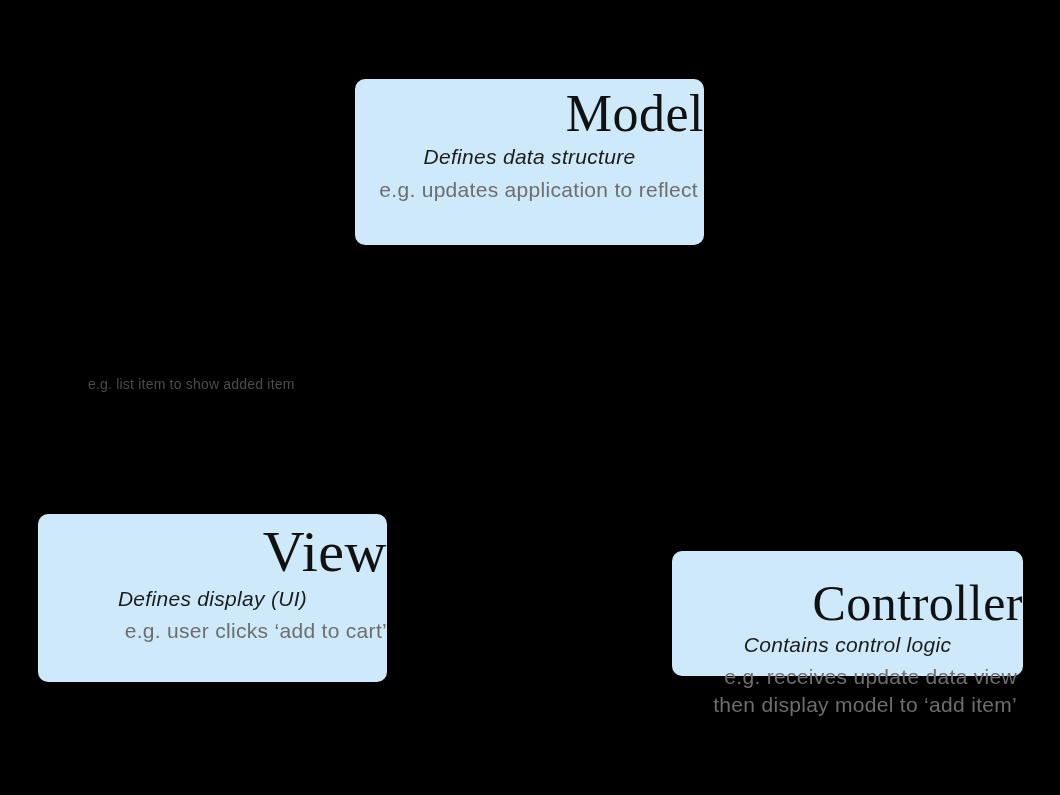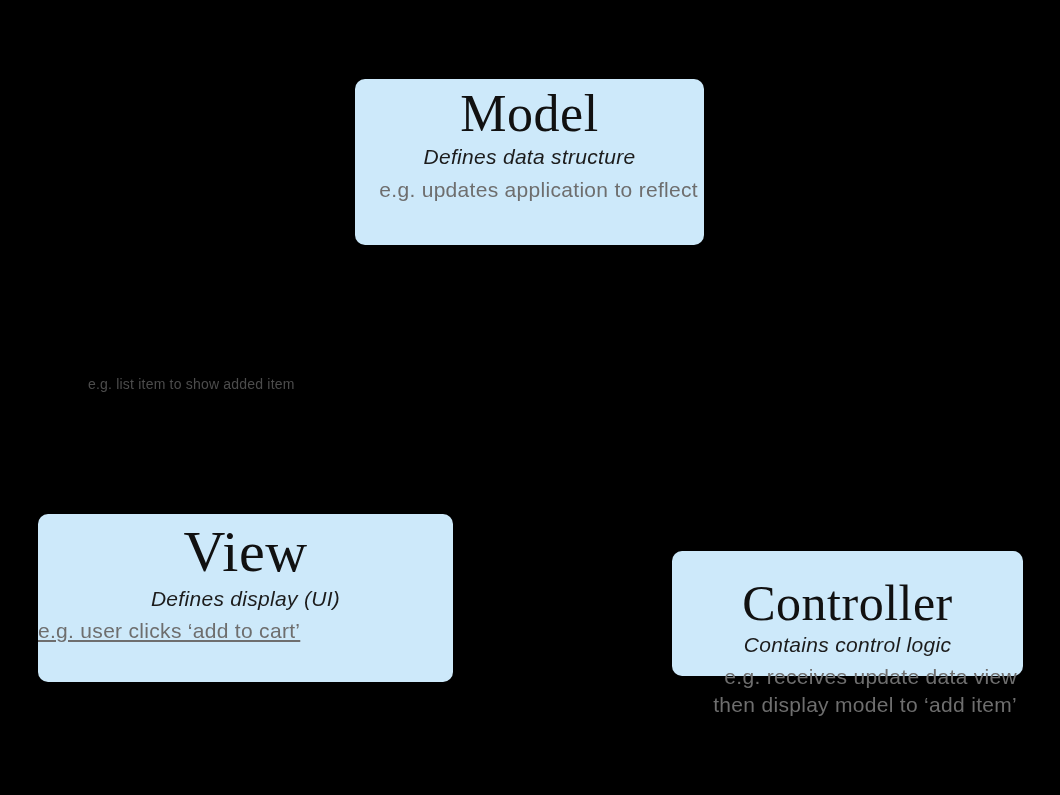--- a/index.html
+++ b/index.html
@@ -30,37 +30,38 @@
   #model-box {
     left: 355px;
     top: 79px;
     width: 349px;
     height: 166px;
     padding-top: 6px;
   }
   #view-box {
     left: 38px;
     top: 514px;
-    width: 415px;
+    width: 349px;
     height: 168px;
     padding-top: 6px;
   }
   #controller-box {
     left: 672px;
     top: 515px;
     width: 351px;
     height: 125px;
     padding-top: 24px;
     margin-top: 36px;
   }
   .box-title {
     font-family: "Liberation Serif", serif;
     color: var(--title-color, #111111);
     line-height: 1.12;
     letter-spacing: 0.5px;
+    text-align: right;
   }
   #model-box .box-title { font-size: 52px; }
   #view-box .box-title { font-size: 58px; }
   #controller-box .box-title { font-size: 50px; }
   .box-subtitle {
     font-size: 21px;
     line-height: 1.3;
     color: var(--subtitle-color, #1c1c1c);
     letter-spacing: 0.3px;
     font-style: italic;
@@ -71,22 +72,21 @@
     line-height: 28px;
     color: var(--example-color, #6e6e6e);
     letter-spacing: 0.3px;
   }
   .box-example.align-left {
     text-align: right;
     padding-left: 17px;
     padding-right: 6px;
   }
   .box-example.align-center {
-    text-align: left;
-    text-decoration: underline;
+    text-align: right;
   }
   .floating-label {
     position: absolute;
     left: 88px;
     top: 376px;
     font-size: 14px;
     color: var(--float-color, #4c4c4c);
     letter-spacing: 0.2px;
     white-space: nowrap;
   }

